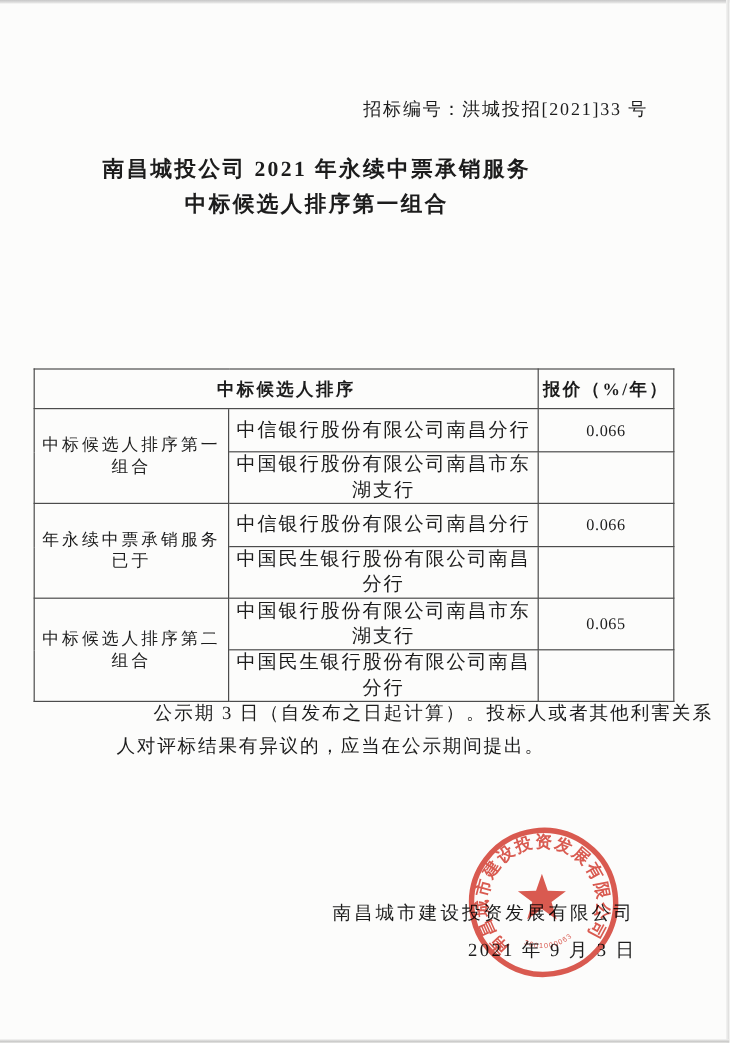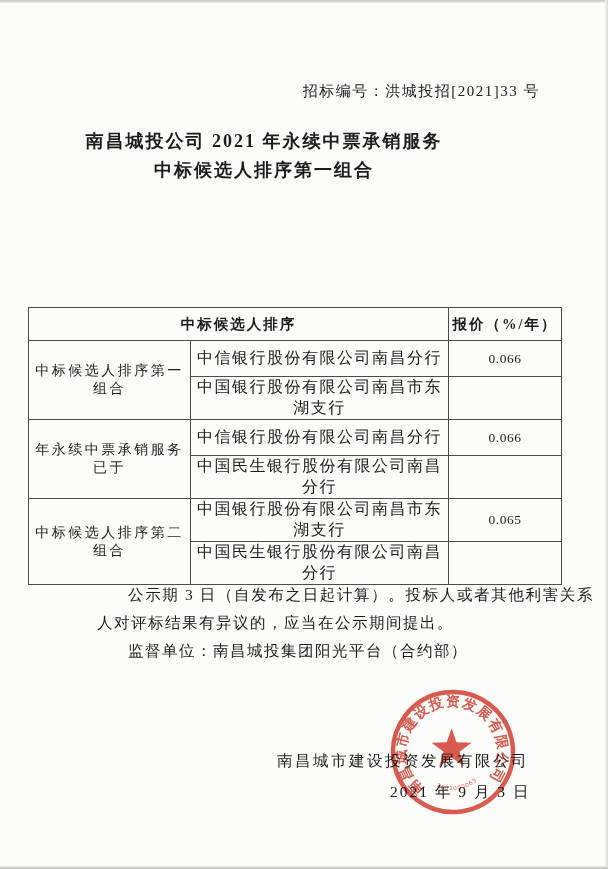--- a/index.html
+++ b/index.html
@@ -126,21 +126,20 @@
     </tr>
     <tr>
       <td class="bank-cell">中国民生银行股份有限公司南昌分行</td>
       <td class="quote-cell"></td>
     </tr>
   </tbody>
     </table>
 
   <div class="closing">
     <div class="notice">公示期 3 日（自发布之日起计算）。投标人或者其他利害关系人对评标结果有异议的，应当在公示期间提出。</div>
-    <div class="line">监督单位：南昌城投集团阳光平台（合约部）</div>
   </div>
 
   <div class="company-sign">南昌城市建设投资发展有限公司</div>
   <div class="date-sign">2021 年 9 月 3 日</div>
 
   <svg class="seal" viewBox="0 0 162 182" xmlns="http://www.w3.org/2000/svg">
     <defs>
       <path id="sealTopArc" d="M 47.5 122.5 A 46 46 0 1 1 112.5 122.5" fill="none"></path>
       <path id="sealBottomArc" d="M 58.2 121.1 A 38 38 0 0 0 101.8 121.1" fill="none"></path>
     </defs>

